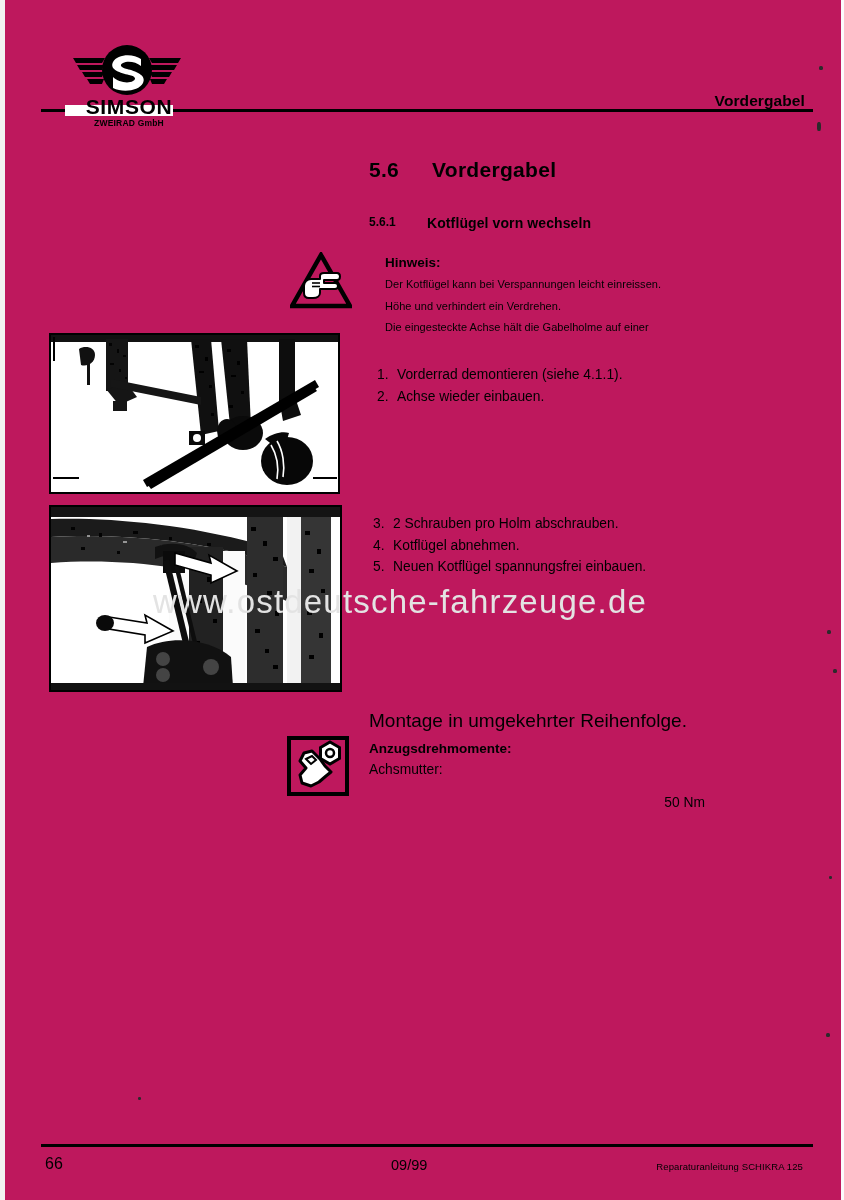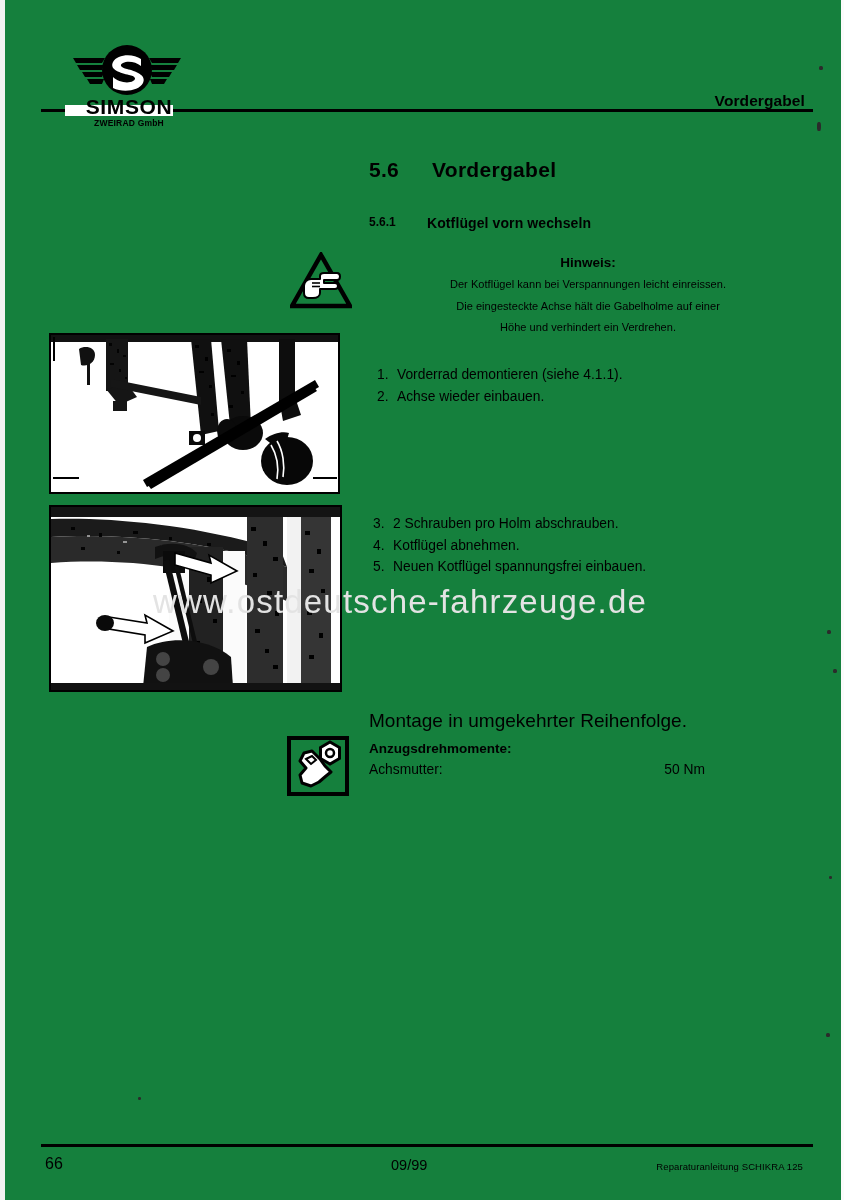--- a/index.html
+++ b/index.html
@@ -8,21 +8,21 @@
     background: #ffffff;
   }
   body {
     font-family: "Liberation Sans", sans-serif;
     color: #000000;
   }
   .page {
     position: relative;
     width: 844px;
     height: 1200px;
-    background: #15803d;
+    background: #be185d;
     overflow: hidden;
     box-sizing: border-box;
     border-left: 5px solid #f2f2f2;
     border-right: 3px solid #fbfbfb;
   }
 
   
   .header-rule {
     position: absolute;
     left: 36px;
@@ -117,24 +117,23 @@
   .h-5-6-1-title {
     left: 422px;
     top: 215px;
     font-size: 14px;
     letter-spacing: 0.1px;
   }
 
   
   .note-block {
     position: absolute;
-    left: 368px;
+    left: 380px;
     top: 252px;
     width: 430px;
-    text-align: center;
   }
   .note-label {
     font-size: 13.5px;
     font-weight: bold;
     line-height: 21px;
     margin-bottom: 1px;
   }
   .note-line {
     font-size: 11px;
     line-height: 21.5px;
@@ -185,20 +184,21 @@
     line-height: 21px;
   }
   .torque-row {
     display: flex;
     justify-content: space-between;
     font-size: 13.8px;
     line-height: 21px;
   }
   .torque-row .val {
     white-space: nowrap;
+    margin-top: 33px;
   }
 
   
   .icon-warn {
     position: absolute;
     left: 285px;
     top: 252px;
     width: 62px;
     height: 58px;
   }
@@ -334,22 +334,22 @@
       <g stroke="#000" stroke-width="1.6" fill="none">
         <path d="M30 31 L22 31"></path>
         <path d="M30 34.5 L22 34.5"></path>
       </g>
     </svg>
   </div>
 
   <div class="note-block">
     <div class="note-label">Hinweis:</div>
     <div class="note-line">Der Kotflügel kann bei Verspannungen leicht einreissen.</div>
+    <div class="note-line">Höhe und verhindert ein Verdrehen.</div>
     <div class="note-line">Die eingesteckte Achse hält die Gabelholme auf einer</div>
-    <div class="note-line">Höhe und verhindert ein Verdrehen.</div>
   </div>
 
   <div class="steps-a">
     <div class="step">
       <span class="num">1.</span><span>Vorderrad demontieren (siehe 4.1.1).</span>
     </div>
     <div class="step">
       <span class="num">2.</span><span>Achse wieder einbauen.</span>
     </div>
   </div>

